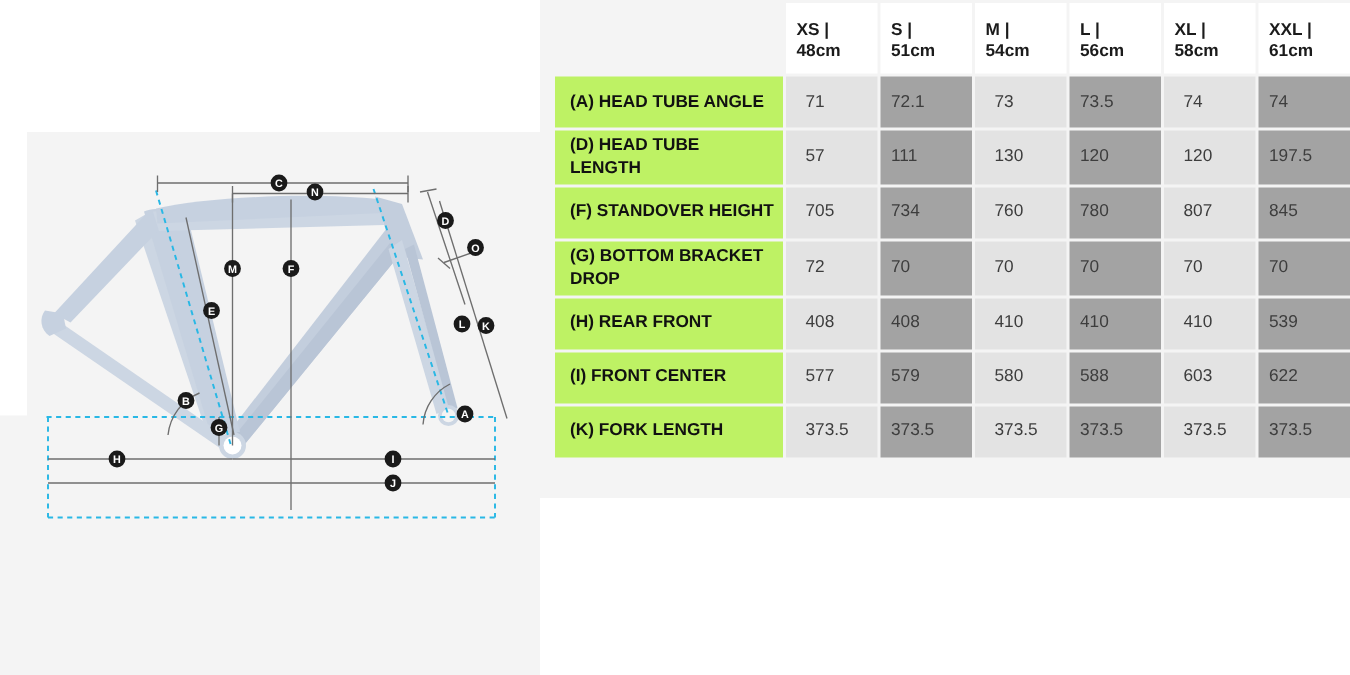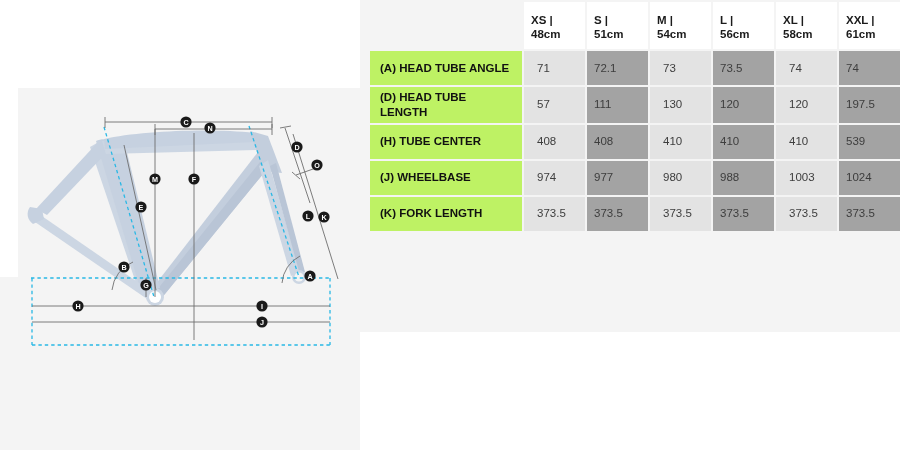--- a/index.html
+++ b/index.html
@@ -326,36 +326,54 @@
           <tr>
             <td class="rowlabel">(D) HEAD TUBE LENGTH</td>
             <td class="val shade-a">57</td>
             <td class="val shade-b">111</td>
             <td class="val shade-a">130</td>
             <td class="val shade-b">120</td>
             <td class="val shade-a">120</td>
             <td class="val shade-b">197.5</td>
           </tr>
           <tr>
-            <td class="rowlabel">(H) TUBE CENTER</td>
+            <td class="rowlabel">(F) STANDOVER HEIGHT</td>
+            <td class="val shade-a">705</td>
+            <td class="val shade-b">734</td>
+            <td class="val shade-a">760</td>
+            <td class="val shade-b">780</td>
+            <td class="val shade-a">807</td>
+            <td class="val shade-b">845</td>
+          </tr>
+          <tr>
+            <td class="rowlabel">(G) BOTTOM BRACKET DROP</td>
+            <td class="val shade-a">72</td>
+            <td class="val shade-b">70</td>
+            <td class="val shade-a">70</td>
+            <td class="val shade-b">70</td>
+            <td class="val shade-a">70</td>
+            <td class="val shade-b">70</td>
+          </tr>
+          <tr>
+            <td class="rowlabel">(H) REAR FRONT</td>
             <td class="val shade-a">408</td>
             <td class="val shade-b">408</td>
             <td class="val shade-a">410</td>
             <td class="val shade-b">410</td>
             <td class="val shade-a">410</td>
             <td class="val shade-b">539</td>
           </tr>
           <tr>
-            <td class="rowlabel">(J) WHEELBASE</td>
-            <td class="val shade-a">974</td>
-            <td class="val shade-b">977</td>
-            <td class="val shade-a">980</td>
-            <td class="val shade-b">988</td>
-            <td class="val shade-a">1003</td>
-            <td class="val shade-b">1024</td>
+            <td class="rowlabel">(I) FRONT CENTER</td>
+            <td class="val shade-a">577</td>
+            <td class="val shade-b">579</td>
+            <td class="val shade-a">580</td>
+            <td class="val shade-b">588</td>
+            <td class="val shade-a">603</td>
+            <td class="val shade-b">622</td>
           </tr>
           <tr>
             <td class="rowlabel">(K) FORK LENGTH</td>
             <td class="val shade-a">373.5</td>
             <td class="val shade-b">373.5</td>
             <td class="val shade-a">373.5</td>
             <td class="val shade-b">373.5</td>
             <td class="val shade-a">373.5</td>
             <td class="val shade-b">373.5</td>
           </tr>

